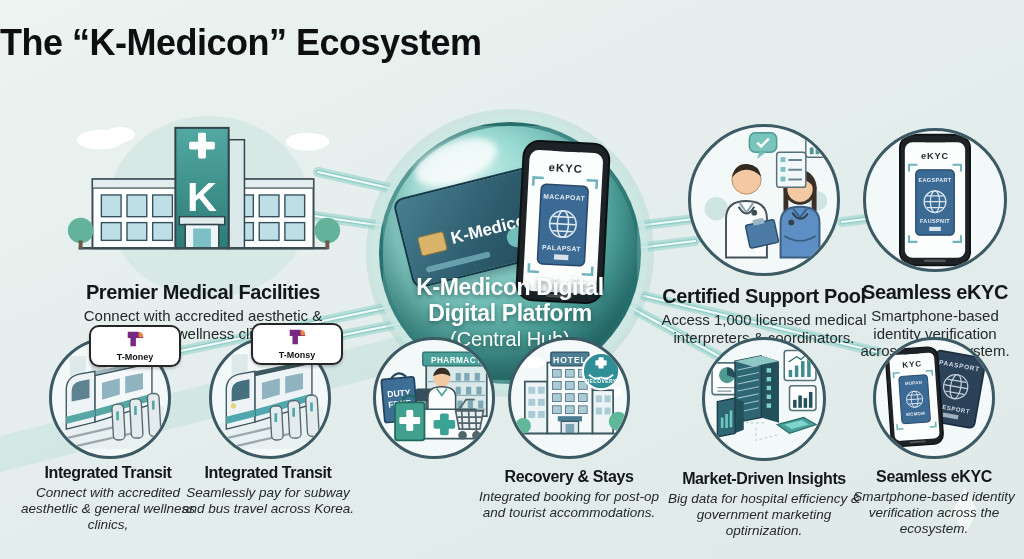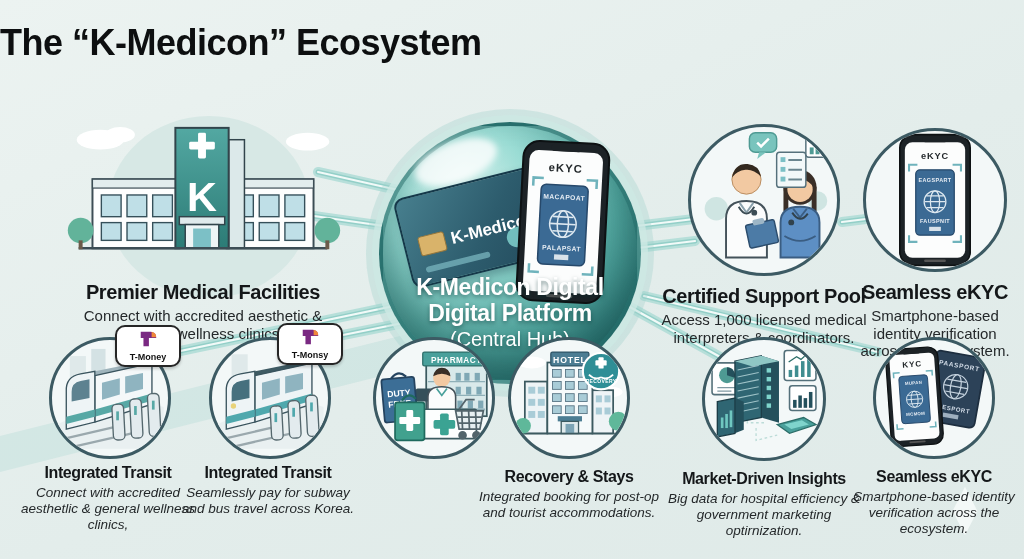--- a/index.html
+++ b/index.html
@@ -41,21 +41,21 @@
   .card-wave{position:absolute;left:14px;bottom:11px;width:66px;height:6px;border-radius:3px;
     background:#7ab6bf;opacity:.75;}
   .card-blob{position:absolute;right:22px;bottom:14px;width:30px;height:20px;border-radius:10px;
     background:#7fd0cc;opacity:.85;}
   .hubphone{position:absolute;left:138px;top:14px;width:92px;height:172px;transform:rotate(3deg);z-index:3;}
   .hub-text{position:absolute;left:-10px;right:-10px;top:152px;text-align:center;color:#fff;z-index:4;}
   .hub-l1,.hub-l2{font-size:23px;font-weight:800;letter-spacing:-.4px;line-height:1.13;
     text-shadow:0 2px 4px rgba(0,45,45,.5);}
   .hub-l3{font-size:20px;font-weight:400;margin-top:2px;text-shadow:0 2px 4px rgba(0,45,45,.5);text-align:center;}
   .badge{position:absolute;background:#fff;border:2px solid #262626;border-radius:10px;
-    text-align:center;padding:2px 4px 3px;z-index:5;box-shadow:0 2px 3px rgba(0,0,0,.2);}
+    text-align:center;padding:2px 17px 3px;z-index:5;box-shadow:0 2px 3px rgba(0,0,0,.2);}
   .badge-label{display:block;font-size:9px;font-weight:700;color:#111;margin-top:-1px;}
   .sparkle{position:absolute;left:952px;top:498px;width:26px;height:26px;background:#f6fbfa;
     transform:rotate(45deg) skew(18deg,18deg);opacity:.9;z-index:0;}
   svg text{font-family:"Liberation Sans",sans-serif;}
 </style>
 </head>
 <body>
 
 <div class="stage">
 

